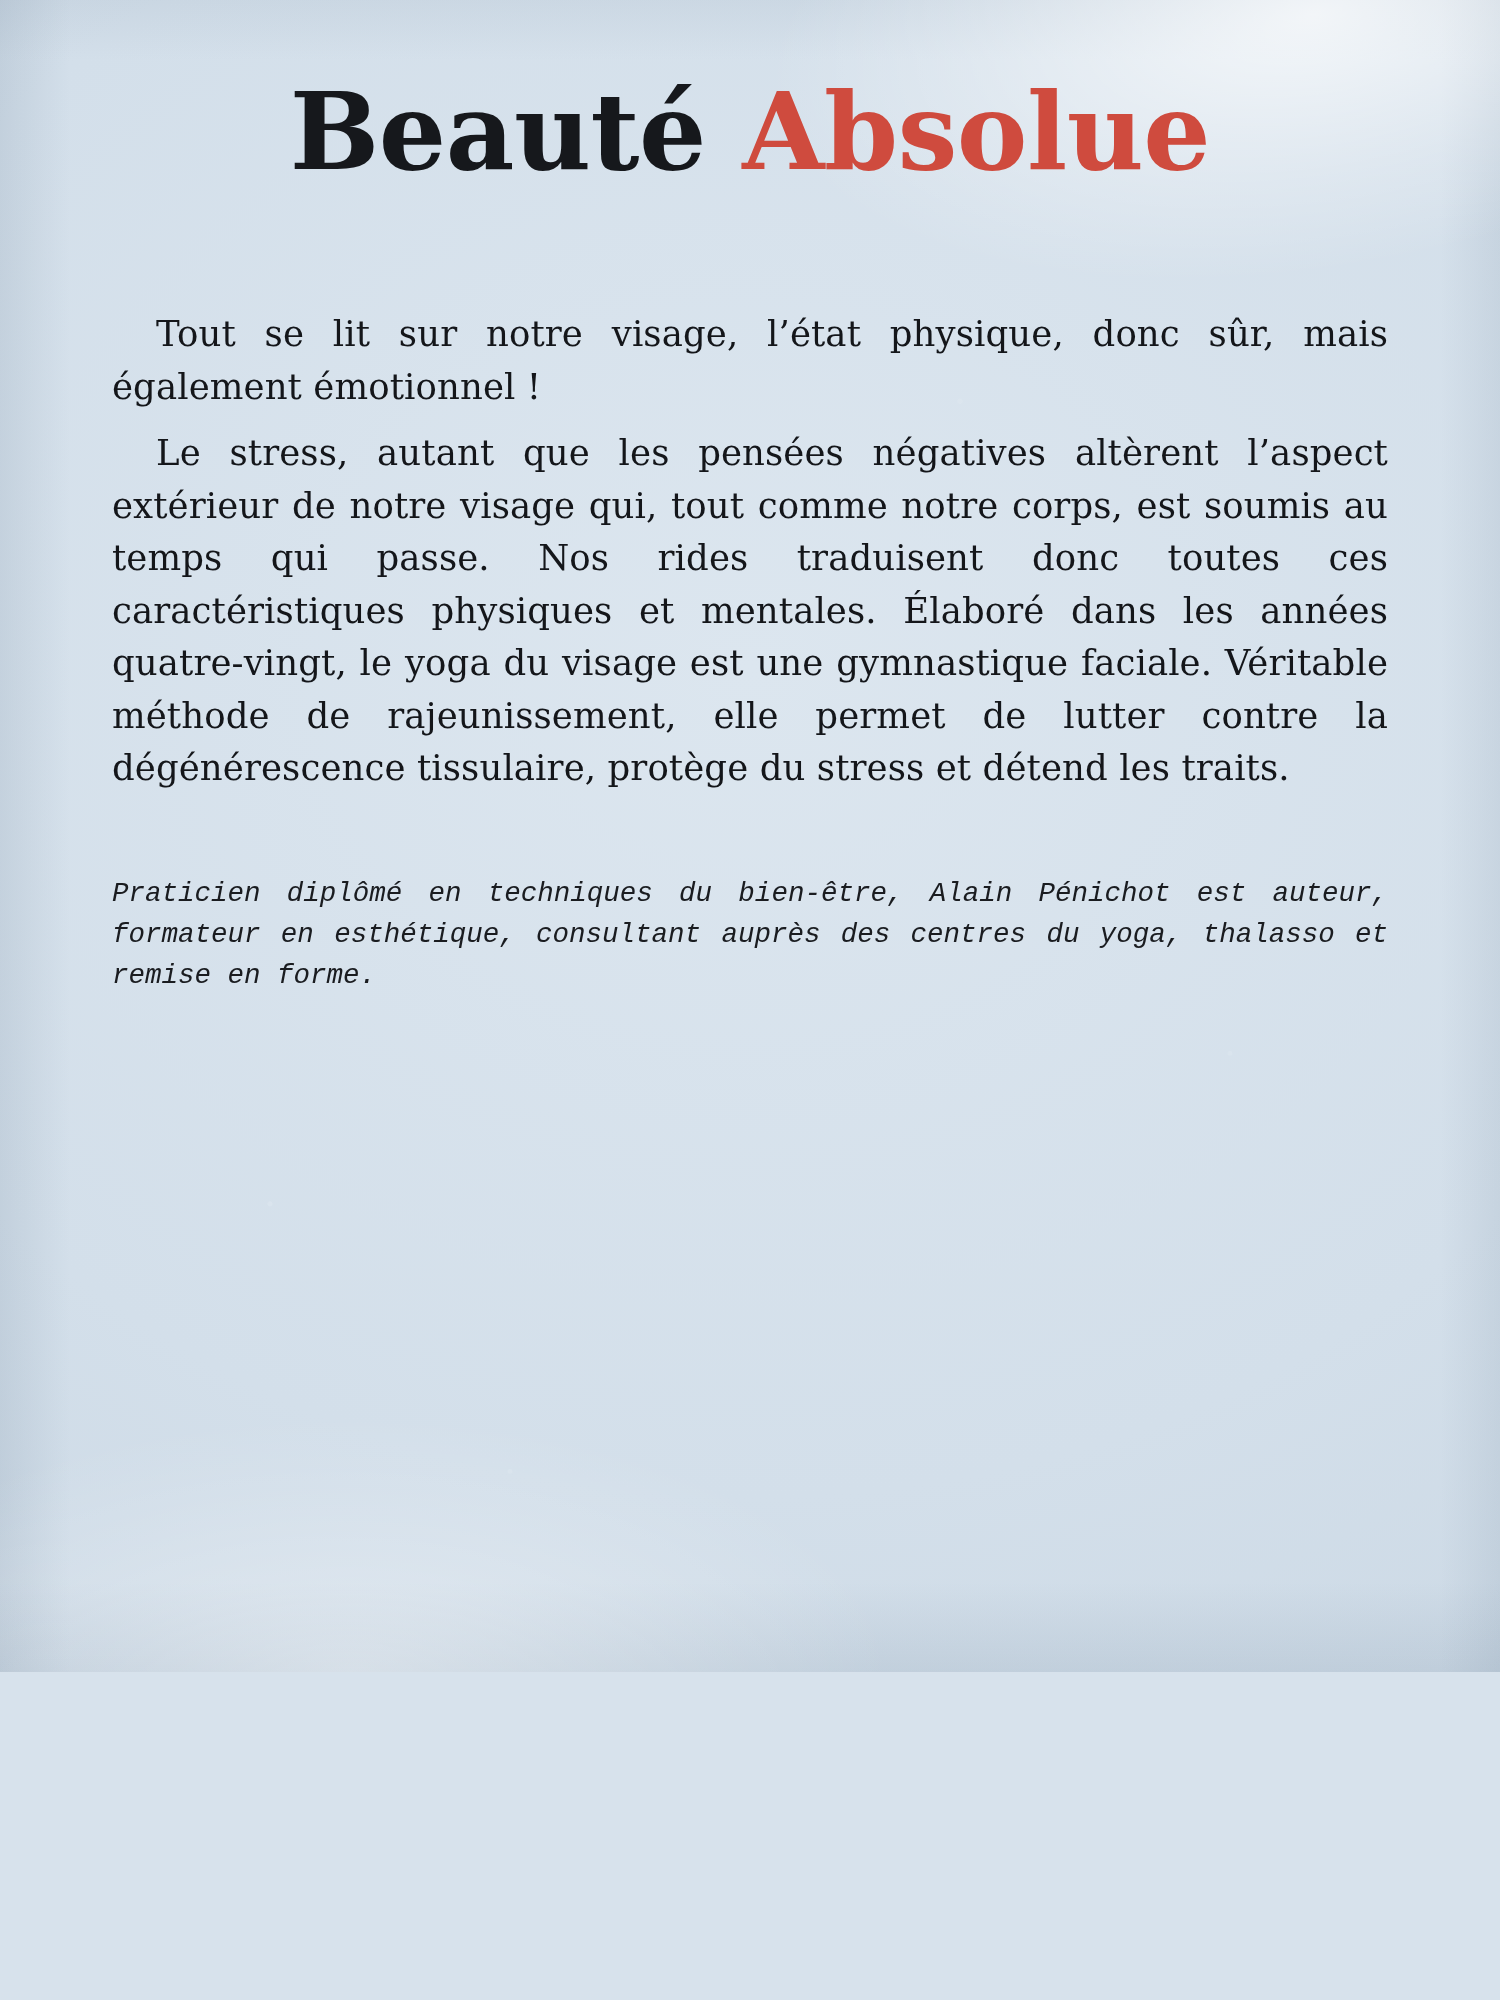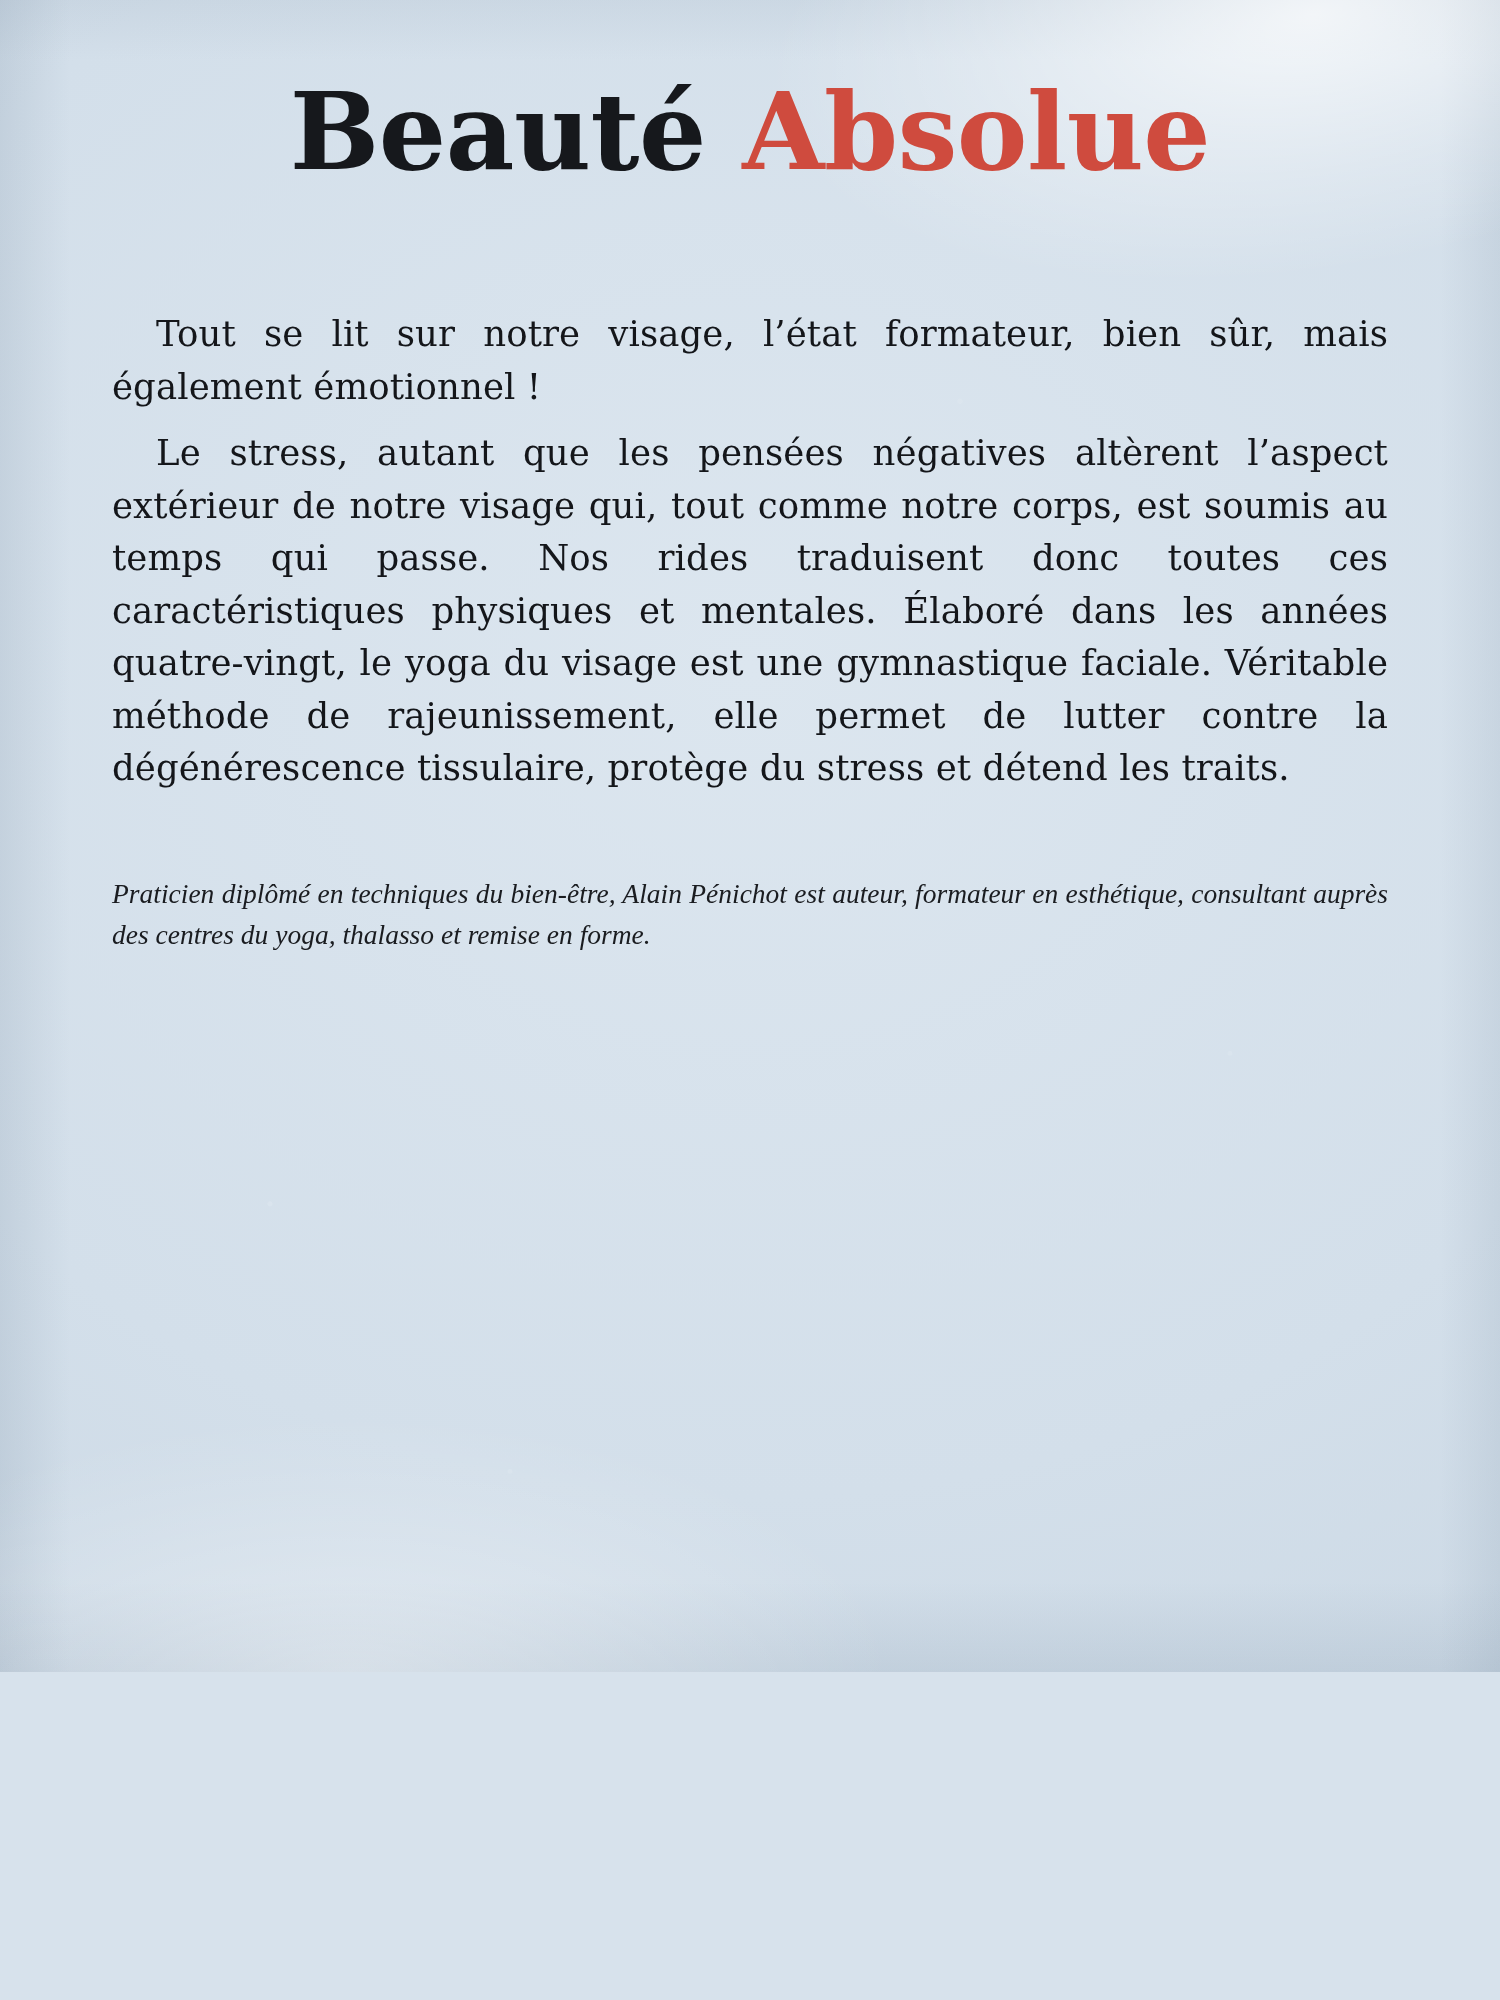--- a/index.html
+++ b/index.html
@@ -91,21 +91,21 @@
   }
   .body-block p {
     margin: 0;
     text-indent: 44px;
   }
   .body-block p + p { margin-top: 14px; }
 
   
   .bio-block {
     margin-top: 78px;
-    font-family: Liberation Serif, serif;
+    font-family: Liberation Mono, monospace;
     font-style: italic;
     font-size: 27.5px;
     line-height: 1.5;
     color: #1a1c20;
     text-align: justify;
     text-justify: inter-word;
   }
   .bio-block p { margin: 0; }
 
   
@@ -130,21 +130,21 @@
   <div class="gloss2"></div>
   <div class="speckle"></div>
 
   <div class="content">
 
     <div class="title-block">
       <div class="title-line line1"><span>Beauté</span> <span class="accent">Absolue</span></div>
     </div>
 
     <div class="body-block">
-      <p>Tout se lit sur notre visage, l’état formateur, bien sûr, mais également émotionnel !</p>
+      <p>Tout se lit sur notre visage, l’état physique, donc sûr, mais également émotionnel !</p>
       <p>Le stress, autant que les pensées négatives altèrent l’aspect extérieur de notre visage qui, tout comme notre corps, est soumis au temps qui passe. Nos rides traduisent donc toutes ces caractéristiques physiques et mentales. Élaboré dans les années quatre-vingt, le yoga du visage est une gymnastique faciale. Véritable méthode de rajeunissement, elle permet de lutter contre la dégénérescence tissulaire, protège du stress et détend les traits.</p>
     </div>
 
     <div class="bio-block">
       <p>Praticien diplômé en techniques du bien-être, Alain Pénichot est auteur, formateur en esthétique, consultant auprès des centres du yoga, thalasso et remise en forme.</p>
     </div>
 
   </div>
 </div>
 

